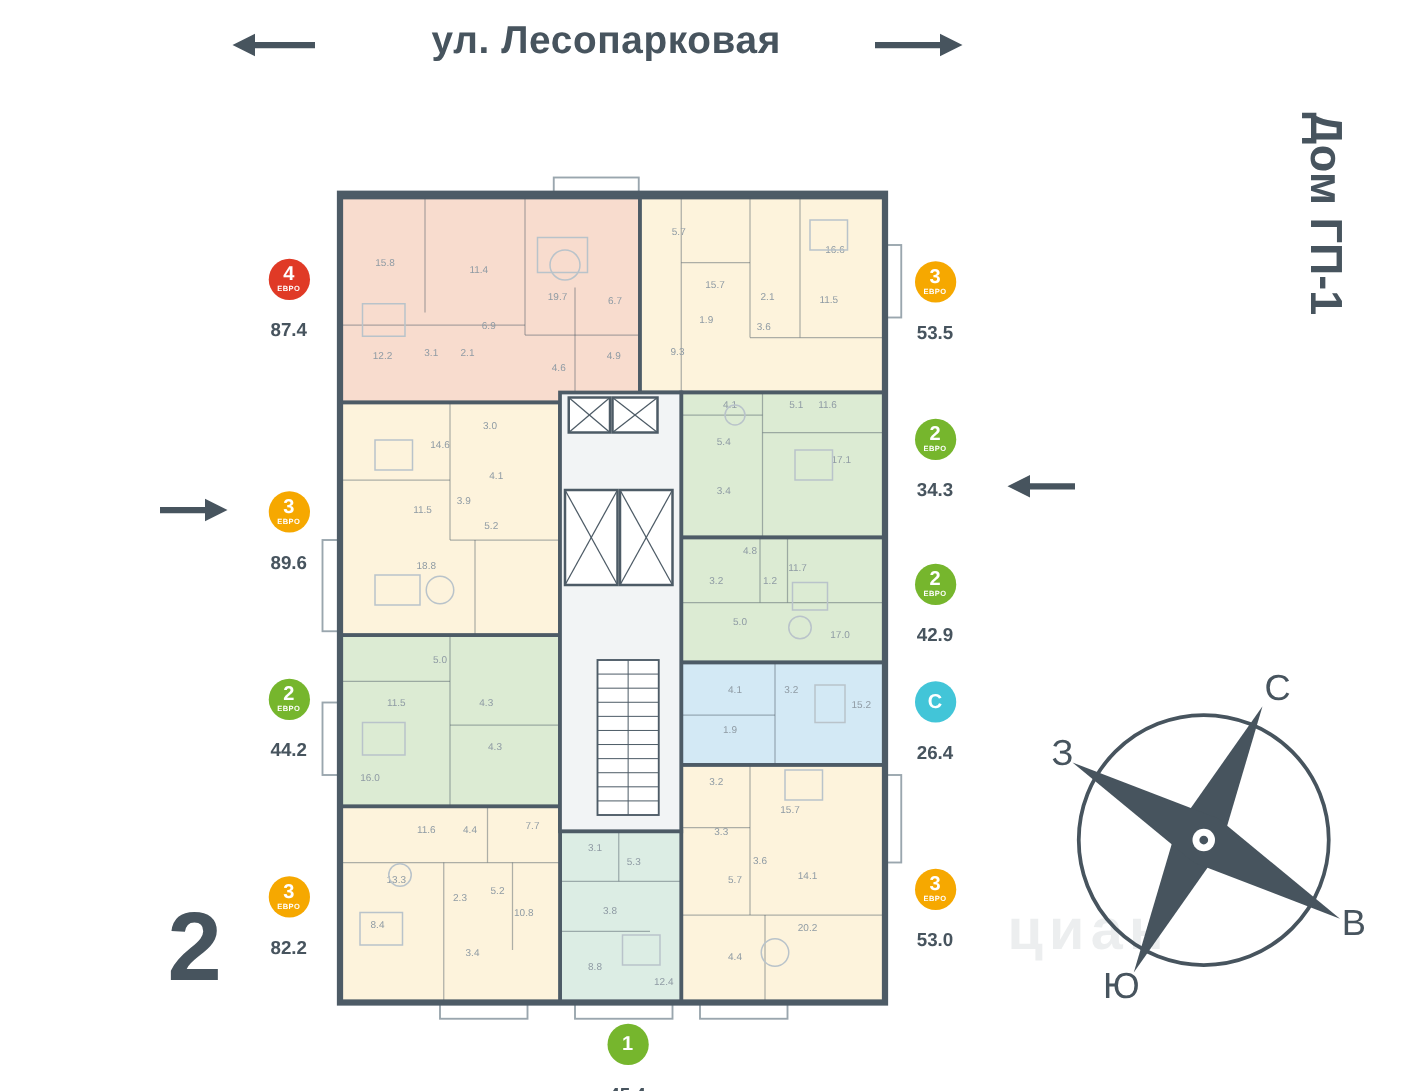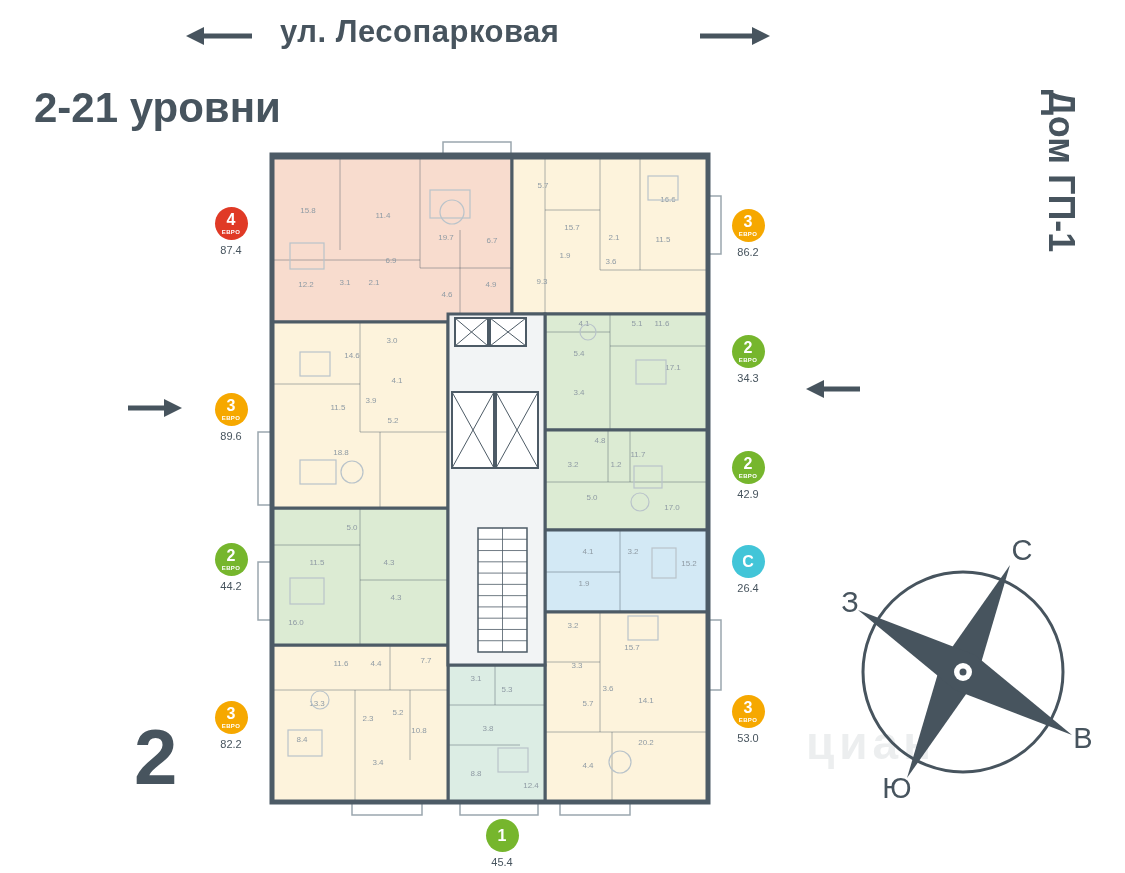--- a/index.html
+++ b/index.html
@@ -1,30 +1,30 @@
 <!DOCTYPE html>
 <html><head>
 <meta charset="utf-8">
 <style>
   *{margin:0;padding:0;box-sizing:border-box}
   html,body{width:1125px;height:873px;background:#ffffff;font-family:"Liberation Sans",sans-serif;color:#47545e;overflow:hidden}
   .stage{position:absolute;left:0;top:0;width:1125px;height:873px}
   #plan{position:absolute;left:0;top:0;width:1125px;height:873px}
-  .street{position:absolute;left:280px;top:14px;width:410px;font-size:31px;font-weight:bold;letter-spacing:.5px}
+  .street{position:absolute;left:280px;top:14px;width:410px;text-align:center;font-size:31px;font-weight:bold;letter-spacing:.5px}
   .levels{position:absolute;left:34px;top:84px;font-size:42px;font-weight:bold}
   .building{position:absolute;left:945px;top:150px;width:232px;font-size:36px;font-weight:bold;transform:rotate(90deg);transform-origin:center;text-align:center}
   .section{position:absolute;left:134px;top:712px;font-size:78px;font-weight:bold}
   .watermark{position:absolute;left:806px;top:716px;font-size:46px;font-weight:bold;color:rgba(71,84,94,.10);letter-spacing:5px}
   .compass{position:absolute;left:840px;top:520px;width:260px;height:300px}
   .compass text{font-size:29px;fill:#47545e;text-anchor:middle;font-family:"Liberation Sans",sans-serif}
   .badge{position:absolute;width:44px;text-align:center}
   .badge-circle{width:33px;height:33px;border-radius:50%;margin:0 auto;color:#fff;display:flex;flex-direction:column;align-items:center;justify-content:center;line-height:1}
   .badge-num{font-size:16px;font-weight:bold}
   .badge-sub{font-size:6px;font-weight:bold;letter-spacing:.4px;margin-top:1px}
-  .badge-area{margin-top:4px;font-size:11px;font-weight:normal;color:#47545e}
+  .badge-area{margin-top:16px;font-size:15px;font-weight:bold;color:#47545e}
   .room-label{font-size:8px;fill:#8f9ba4;text-anchor:middle}
 </style>
 </head>
 <body>
 
 <div class="stage">
 
   <svg id="plan" viewBox="0 0 1125 873">
       <rect x="258" y="432" width="14" height="73" fill="#ffffff" stroke="#9aa6ae" stroke-width="1.5"></rect>
       <rect x="258" y="562" width="14" height="58" fill="#ffffff" stroke="#9aa6ae" stroke-width="1.5"></rect>
@@ -235,21 +235,20 @@
         <line x1="128" y1="408" x2="164" y2="408" stroke="#47545e" stroke-width="5"></line>
         <polygon points="182,408 164,417 164,399" fill="#47545e"></polygon>
       </g>
       <g>
         <line x1="860" y1="389" x2="824" y2="389" stroke="#47545e" stroke-width="5"></line>
         <polygon points="806,389 824,380 824,398" fill="#47545e"></polygon>
       </g>
     </svg>
 
   <div class="street">ул. Лесопарковая</div>
-  <div class="levels">2-21 уровни</div>
   <div class="building">Дом ГП-1</div>
   <div class="section">2</div>
   <div class="watermark">циан</div>
 
   <svg class="compass" viewBox="0 0 260 300">
     <circle cx="123" cy="152" r="100" fill="none" stroke="#47545e" stroke-width="3"></circle>
     <polygon points="170,45 136,160 67,258 101,143" fill="#47545e"></polygon>
     <polygon points="18,90 115,170 232,215 135,135" fill="#47545e"></polygon>
     <circle cx="123" cy="152" r="9" fill="#ffffff"></circle>
     <circle cx="123" cy="152" r="3.5" fill="#47545e"></circle>
@@ -286,21 +285,21 @@
           <div class="badge-num">3</div>
           <div class="badge-sub">ЕВРО</div>
         </div>
         <div class="badge-area">82.2</div>
       </div>
       <div class="badge" style="left: 726px; top: 209px;">
         <div class="badge-circle" style="background: rgb(246, 168, 0);">
           <div class="badge-num">3</div>
           <div class="badge-sub">ЕВРО</div>
         </div>
-        <div class="badge-area">86.2</div>
+        <div class="badge-area">53.5</div>
       </div>
       <div class="badge" style="left: 726px; top: 335px;">
         <div class="badge-circle" style="background: rgb(118, 182, 45);">
           <div class="badge-num">2</div>
           <div class="badge-sub">ЕВРО</div>
         </div>
         <div class="badge-area">34.3</div>
       </div>
       <div class="badge" style="left: 726px; top: 451px;">
         <div class="badge-circle" style="background: rgb(118, 182, 45);">

